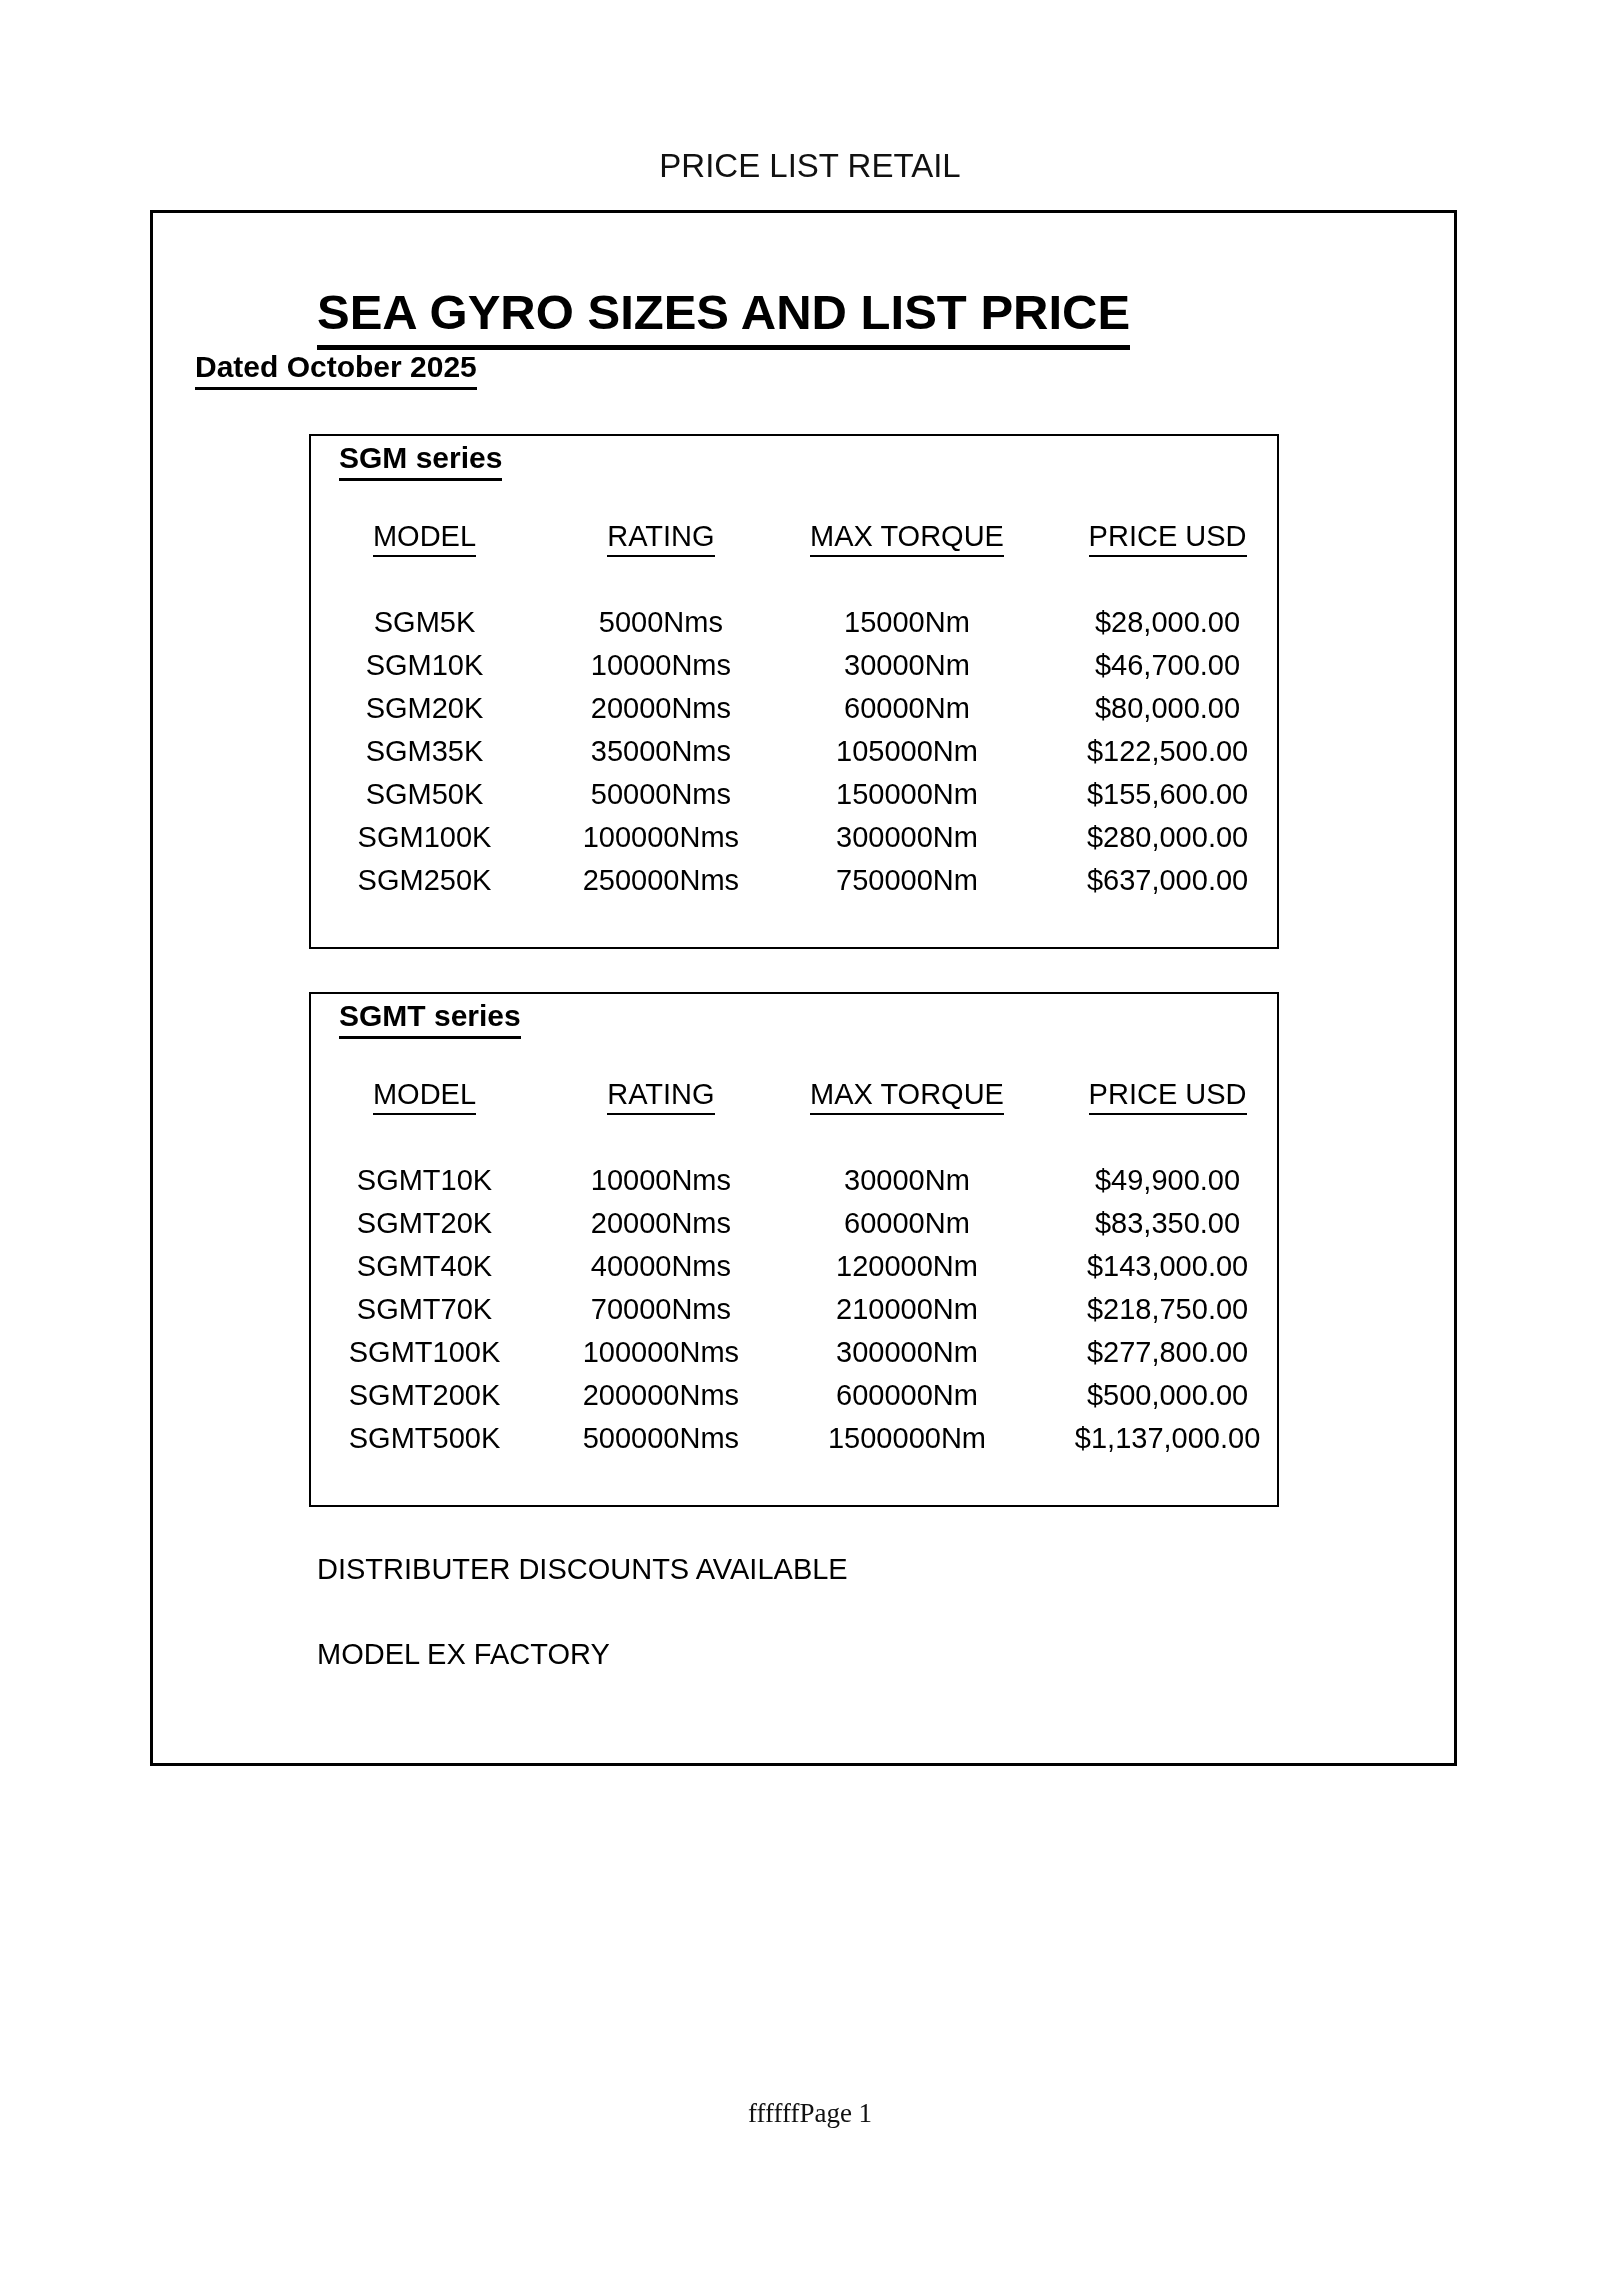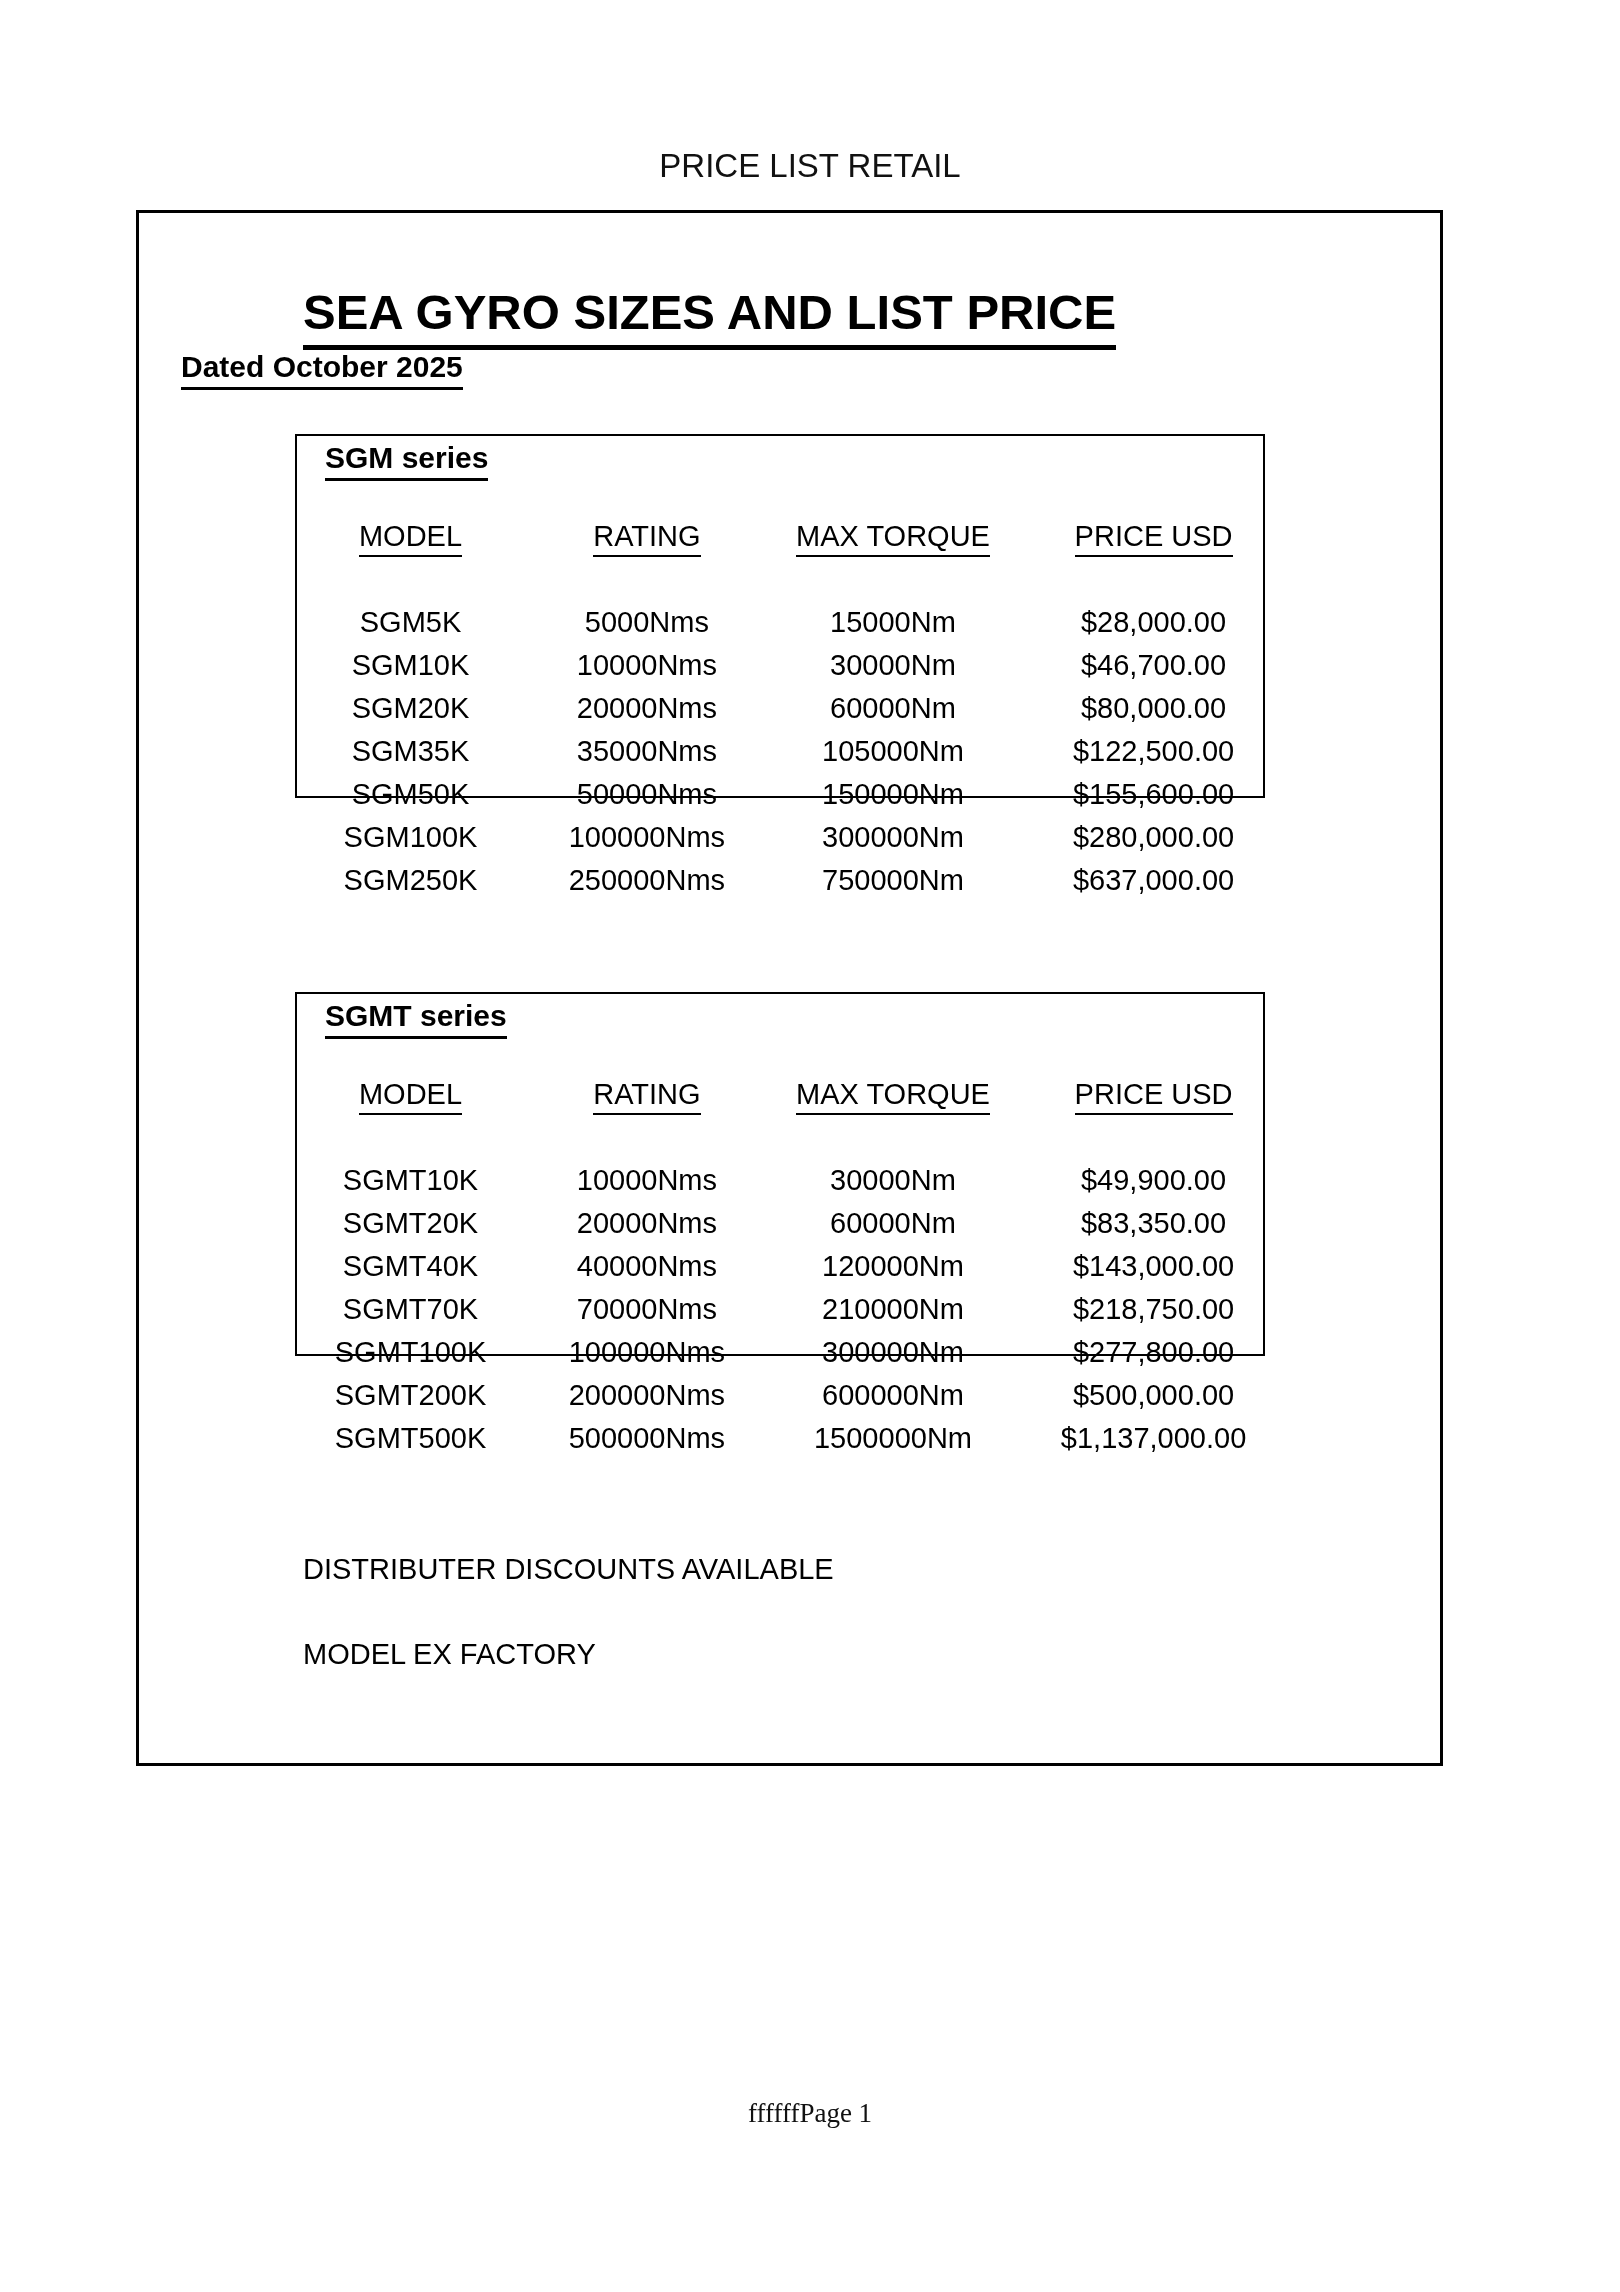--- a/index.html
+++ b/index.html
@@ -15,21 +15,21 @@
   .doc-header {
     position: absolute;
     top: 147px; left: 0; width: 100%;
     text-align: center;
     font-family: Liberation Sans, sans-serif;
     font-size: 33px;
     color: #111111;
   }
   .outer-box {
     position: absolute;
-    left: 136px; top: 210px;
+    left: 150px; top: 210px;
     width: 1307px; height: 1556px;
     border: 3.9px solid #000000;
     box-sizing: border-box;
   }
   .doc-title {
     position: absolute;
     left: 164px; top: 71px;
     font-size: 49px;
     font-weight: bold;
     white-space: nowrap;
@@ -40,21 +40,21 @@
     left: 2px; top: 137px;
     font-size: 30px;
     font-weight: bold;
     white-space: nowrap;
     margin-left: 40px;
   }
   .dated .u { display: inline-block; border-bottom: 3.9px solid #000; padding-bottom: 2.9px; }
   .series-box {
     position: absolute;
     left: 156px;
-    width: 970px; height: 364px;
+    width: 970px; height: 515px;
     border: 2.9px solid #000000;
     box-sizing: border-box;
   }
   .series-box.first  { top: 221px; }
   .series-box.second { top: 779px; }
   .series-label {
     position: absolute;
     left: 28px; top: 4.9px;
     font-size: 30px;
     font-weight: bold;

